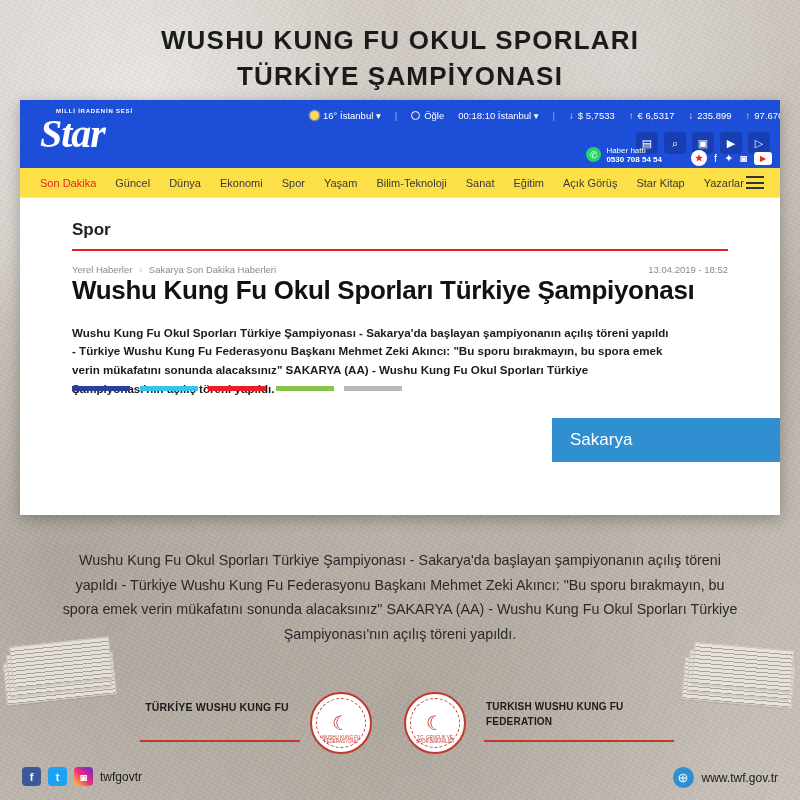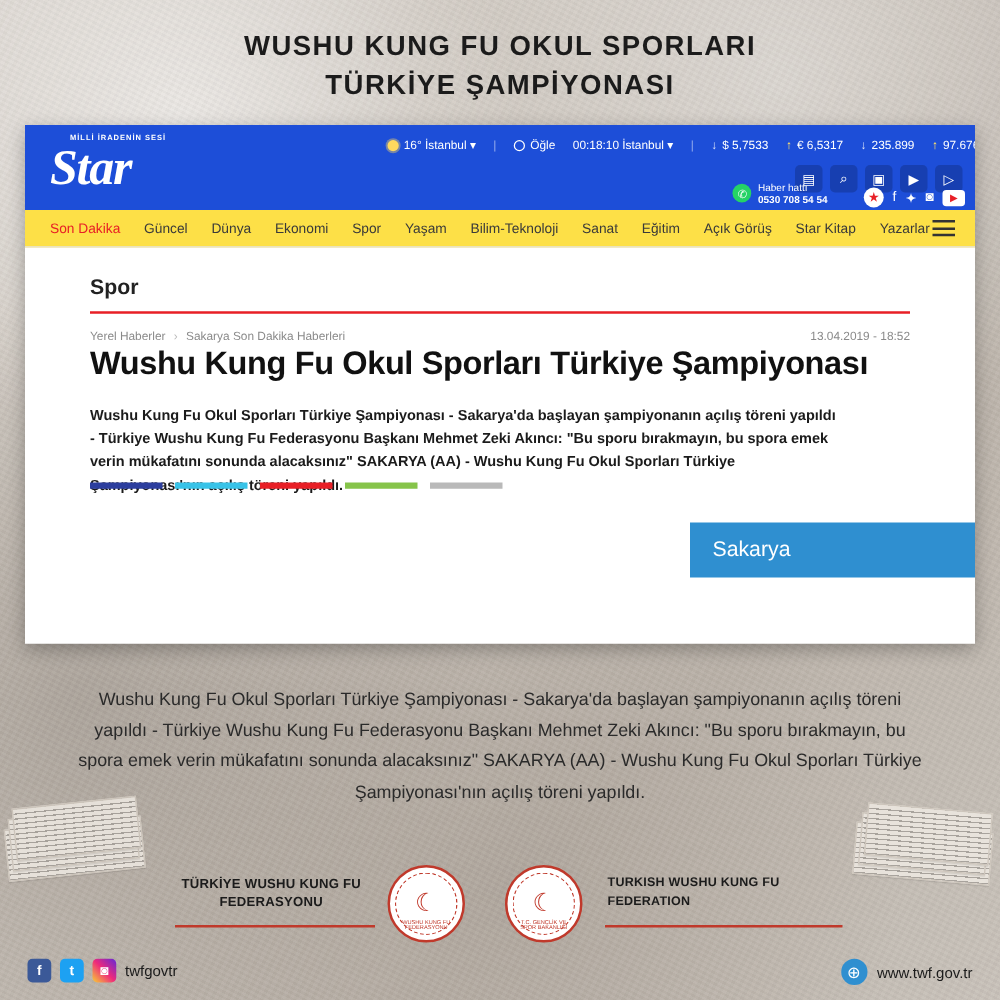--- a/index.html
+++ b/index.html
@@ -28,21 +28,21 @@
       repeating-linear-gradient(-63deg, rgba(255,255,255,0.04) 0 3px, rgba(0,0,0,0.025) 3px 6px);
     opacity: .55;
   }
 
   
   .header-title {
     position: absolute; top: 22px; left: 0; right: 0;
     text-align: center;
     color: #1b1b1b;
     font-weight: bold;
-    font-size: 22px;
+    font-size: 26px;
     letter-spacing: 1.2px;
     line-height: 1.4;
     z-index: 5;
   }
 
   
   .shot {
     position: absolute;
     left: 20px; top: 100px;
     width: 760px; height: 415px;
@@ -427,21 +427,20 @@
 </div>
 <div class="news-stack right">
   <div class="sheet"></div>
   <div class="sheet"></div>
   <div class="sheet"></div>
 </div>
 
 <div class="footer">
   <div class="fed-left">
     <div>TÜRKİYE WUSHU KUNG FU</div>
-    <div>FEDERASYONU</div>
   </div>
   <div class="rule left"></div>
 
   <div class="seal one">
     <div class="inner">
       <span class="crescent">☾</span>
       <span class="seal-caption">WUSHU KUNG FU FEDERASYONU</span>
     </div>
   </div>
   <div class="seal two">

